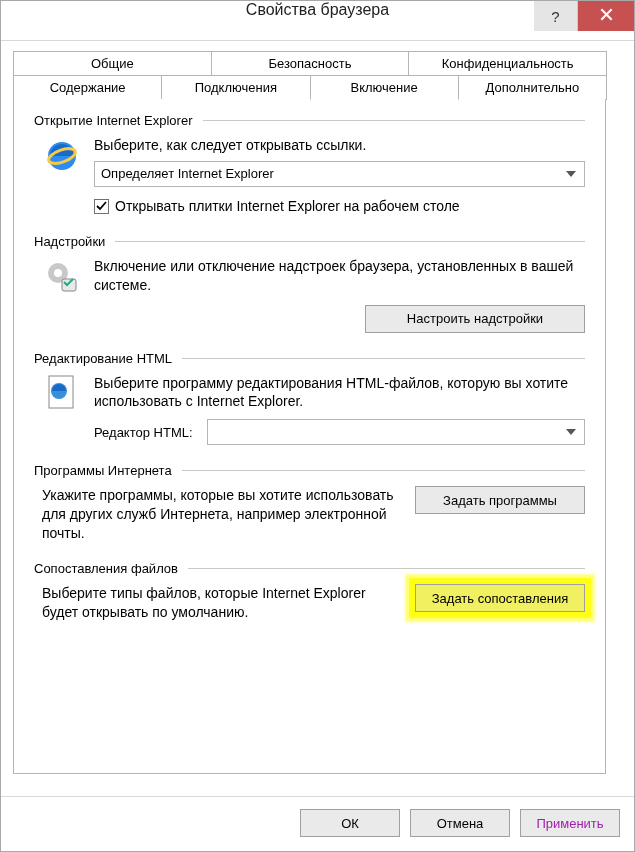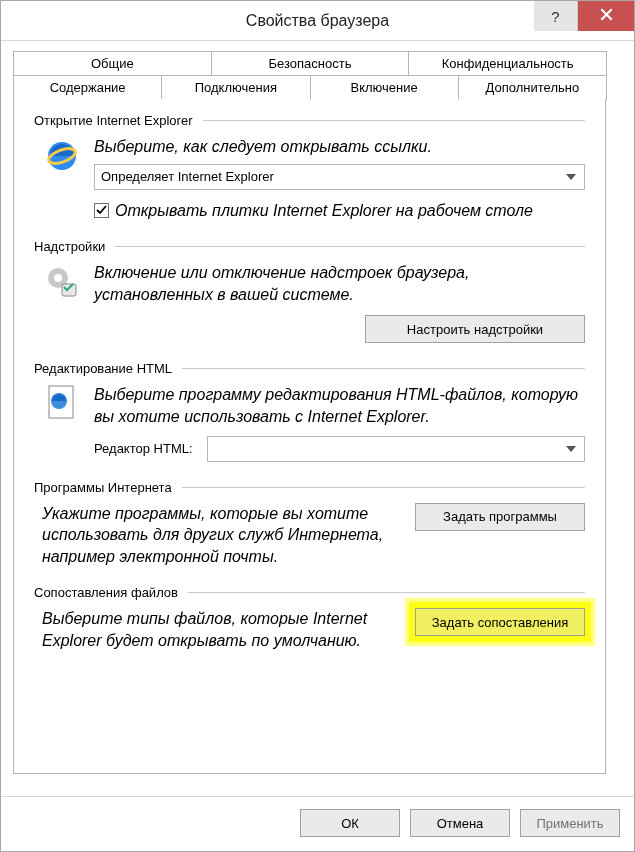--- a/index.html
+++ b/index.html
@@ -19,21 +19,20 @@
     background: #fff;
     border: 1px solid #a8a8a8;
     display: flex;
     flex-direction: column;
     position: relative;
   }
   .titlebar {
     height: 40px;
     background: #fff;
     display: flex;
-    align-items: center;
     justify-content: center;
     position: relative;
     border-bottom: 1px solid #d8d8d8;
   }
   .titlebar .title {
     font-size: 16px;
     color: #222;
   }
   .titlebar .controls {
     position: absolute;
@@ -176,23 +175,22 @@
     height: 15px;
     border: 1px solid #707070;
     background: #fff;
     display: flex;
     align-items: center;
     justify-content: center;
     flex-shrink: 0;
   }
   .chk svg { width: 11px; height: 11px; }
   .desc-text {
-    font-size: 16px;
+    font-size: 14px;
     line-height: 1.35;
-    font-style: italic;
   }
   .btn {
     border: 1px solid #A0A0A0;
     background: #eaeaea;
     height: 28px;
     padding: 0 12px;
     font-size: 13px;
     display: inline-flex;
     align-items: center;
     justify-content: center;
@@ -230,21 +228,21 @@
     justify-content: flex-end;
     gap: 10px;
     padding: 12px 14px 14px;
     border-top: 1px solid #d8d8d8;
     margin-top: 12px;
   }
   .footer .btn {
     min-width: 100px;
   }
   .footer .btn.disabled {
-    color: #737373;
+    color: #a21caf;
   }
   .addons-btn-row {
     display: flex;
     justify-content: flex-end;
     margin-top: 10px;
   }
   .addons-btn-row .btn { min-width: 220px; }
 </style>
 </head>
 <body>

